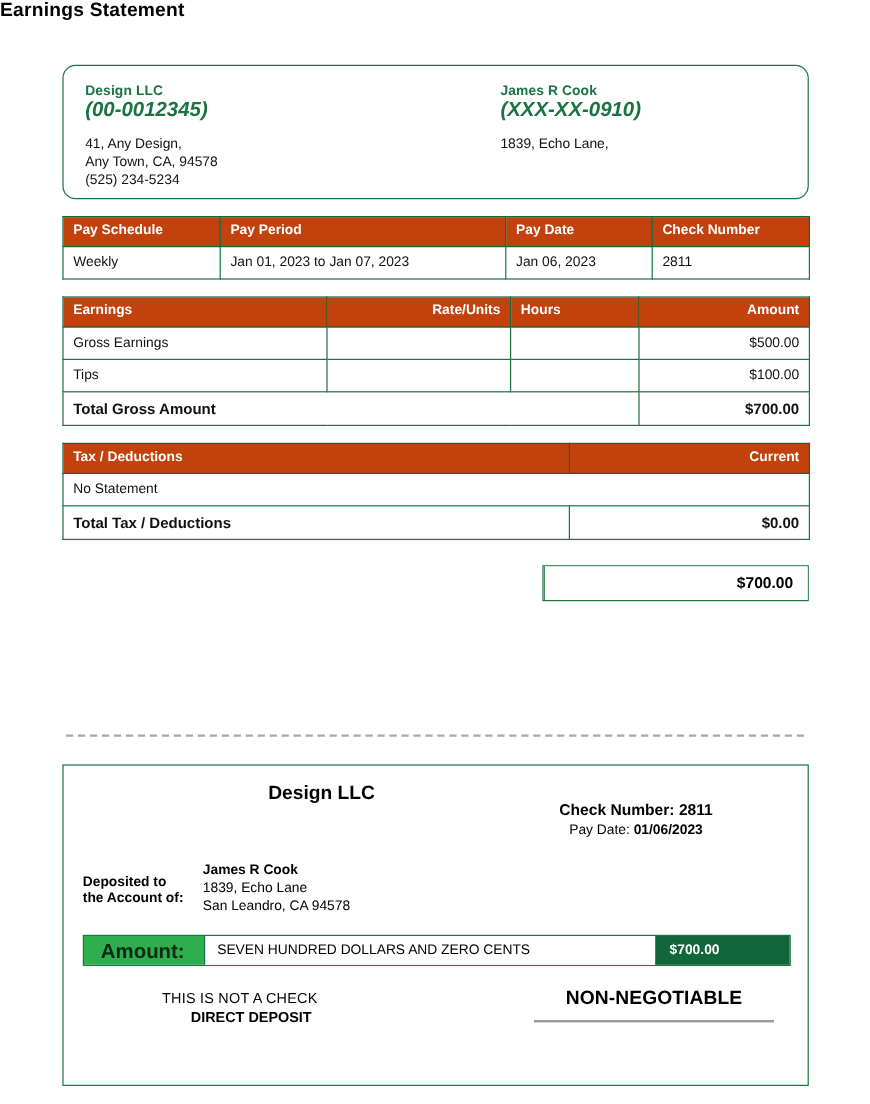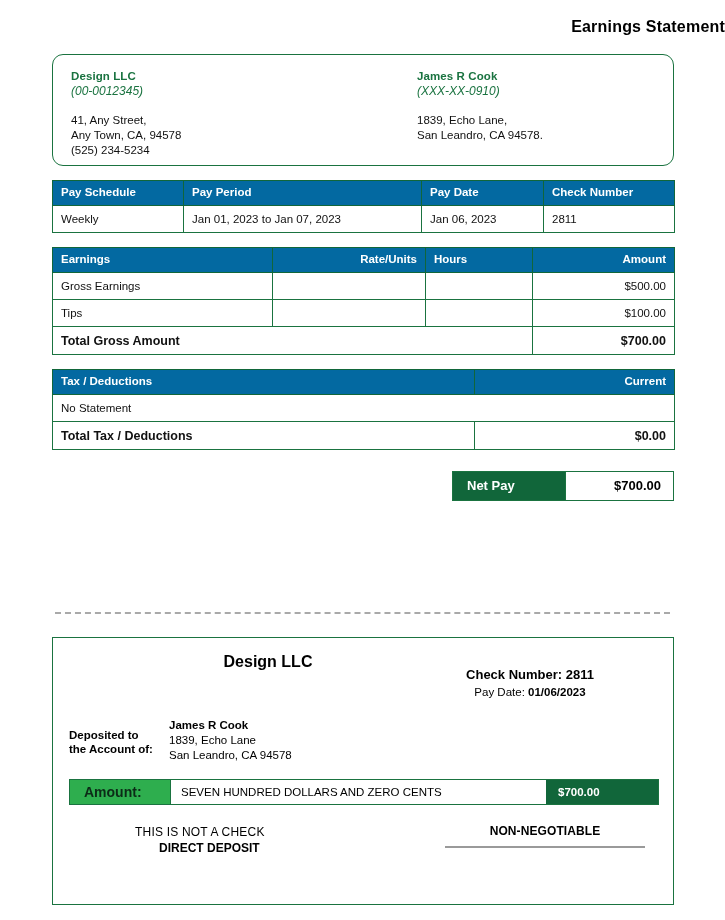--- a/index.html
+++ b/index.html
@@ -11,25 +11,24 @@
     font-family: "Liberation Sans", sans-serif;
     color: #000000;
     position: relative;
     overflow: hidden;
   }
 
   .page { width: 725px; height: 920px; position: relative; }
 
   
   .doc-title {
-    text-align: right;
+    text-align: left;
     font-size: 16px;
     font-weight: bold;
     letter-spacing: 0.2px;
-    padding-top: 18px;
     color: #000;
   }
 
   
   .stub {
     position: absolute;
     left: 52px;
     top: 54px;
     width: 622px;
   }
@@ -47,41 +46,41 @@
   .info-col.right { padding-left: 54px; }
   .party-name {
     color: #1a7340;
     font-weight: bold;
     font-size: 11.5px;
     line-height: 15px;
     letter-spacing: 0.1px;
   }
   .party-id {
     color: #1a7340;
-    font-weight: normal;
+    font-weight: bold;
     font-style: italic;
-    font-size: 12px;
+    font-size: 17px;
     line-height: 15px;
   }
   .addr {
     margin-top: 14px;
     font-size: 11.5px;
     line-height: 15px;
     color: #111;
   }
 
   
   .tbl {
     width: 100%;
     border-collapse: collapse;
     table-layout: fixed;
     font-size: 11.5px;
   }
   .tbl th {
-    background: #0369a1;
+    background: #c2410c;
     color: #ffffff;
     font-weight: bold;
     font-size: 11.5px;
     text-align: left;
     padding: 5px 8px 6px 8px;
     border: 1px solid #11663a;
     height: 23px;
     line-height: 13px;
   }
   .tbl th.sep { border-left: 1px solid #ffffff; }
@@ -218,21 +217,21 @@
     top: 141px;
     width: 590px;
     display: flex;
     border: 1.5px solid #1a7340;
     height: 26px;
   }
   .amount-label {
     background: #2eae4e;
     color: #0c2b17;
     font-weight: bold;
-    font-size: 14px;
+    font-size: 17px;
     width: 100px;
     padding: 5px 1px 5px 14px;
     line-height: 15px;
   }
   .amount-words {
     flex: 1;
     background: #fff;
     font-size: 11.5px;
     padding: 5px 0 5px 10px;
     line-height: 15px;
@@ -259,21 +258,21 @@
   .notice .l2 { font-weight: bold; padding-left: 24px; }
 
   .nonneg {
     position: absolute;
     right: 28px;
     top: 186px;
     width: 200px;
     text-align: center;
   }
   .nonneg-text {
-    font-size: 12px;
+    font-size: 16px;
     font-weight: bold;
     letter-spacing: 0.1px;
     padding-bottom: 8px;
   }
   .nonneg-line {
     border-top: 2px solid #9a9a9a;
   }
 </style>
 </head>
 <body>
@@ -283,31 +282,30 @@
   <div class="doc-title">Earnings Statement</div>
 
   <div class="stub">
 
     <div class="info-box">
       <div class="info-cols">
         <div class="info-col">
           <div class="party-name">Design LLC</div>
           <div class="party-id">(00-0012345)</div>
           <div class="addr">
-            <div>41, Any Street,</div>
+            <div>41, Any Design,</div>
             <div>Any Town, CA, 94578</div>
             <div>(525) 234-5234</div>
           </div>
         </div>
         <div class="info-col right">
           <div class="party-name">James R Cook</div>
           <div class="party-id">(XXX-XX-0910)</div>
           <div class="addr">
             <div>1839, Echo Lane,</div>
-            <div>San Leandro, CA 94578.</div>
           </div>
         </div>
       </div>
     </div>
 
     <div class="gap"></div>
 
     <table class="tbl">
       <colgroup>
         <col style="width:131px">
@@ -389,21 +387,20 @@
         </tr>
         <tr class="total">
           <td>Total Tax / Deductions</td>
           <td class="r">$0.00</td>
         </tr>
       </tbody>
     </table>
 
     <div class="netpay-wrap">
       <div class="netpay">
-        <div class="netpay-label">Net Pay</div>
         <div class="netpay-value">$700.00</div>
       </div>
     </div>
 
   </div>
 
   <div class="divider"></div>
 
   <div class="check">
     <div class="check-top">

